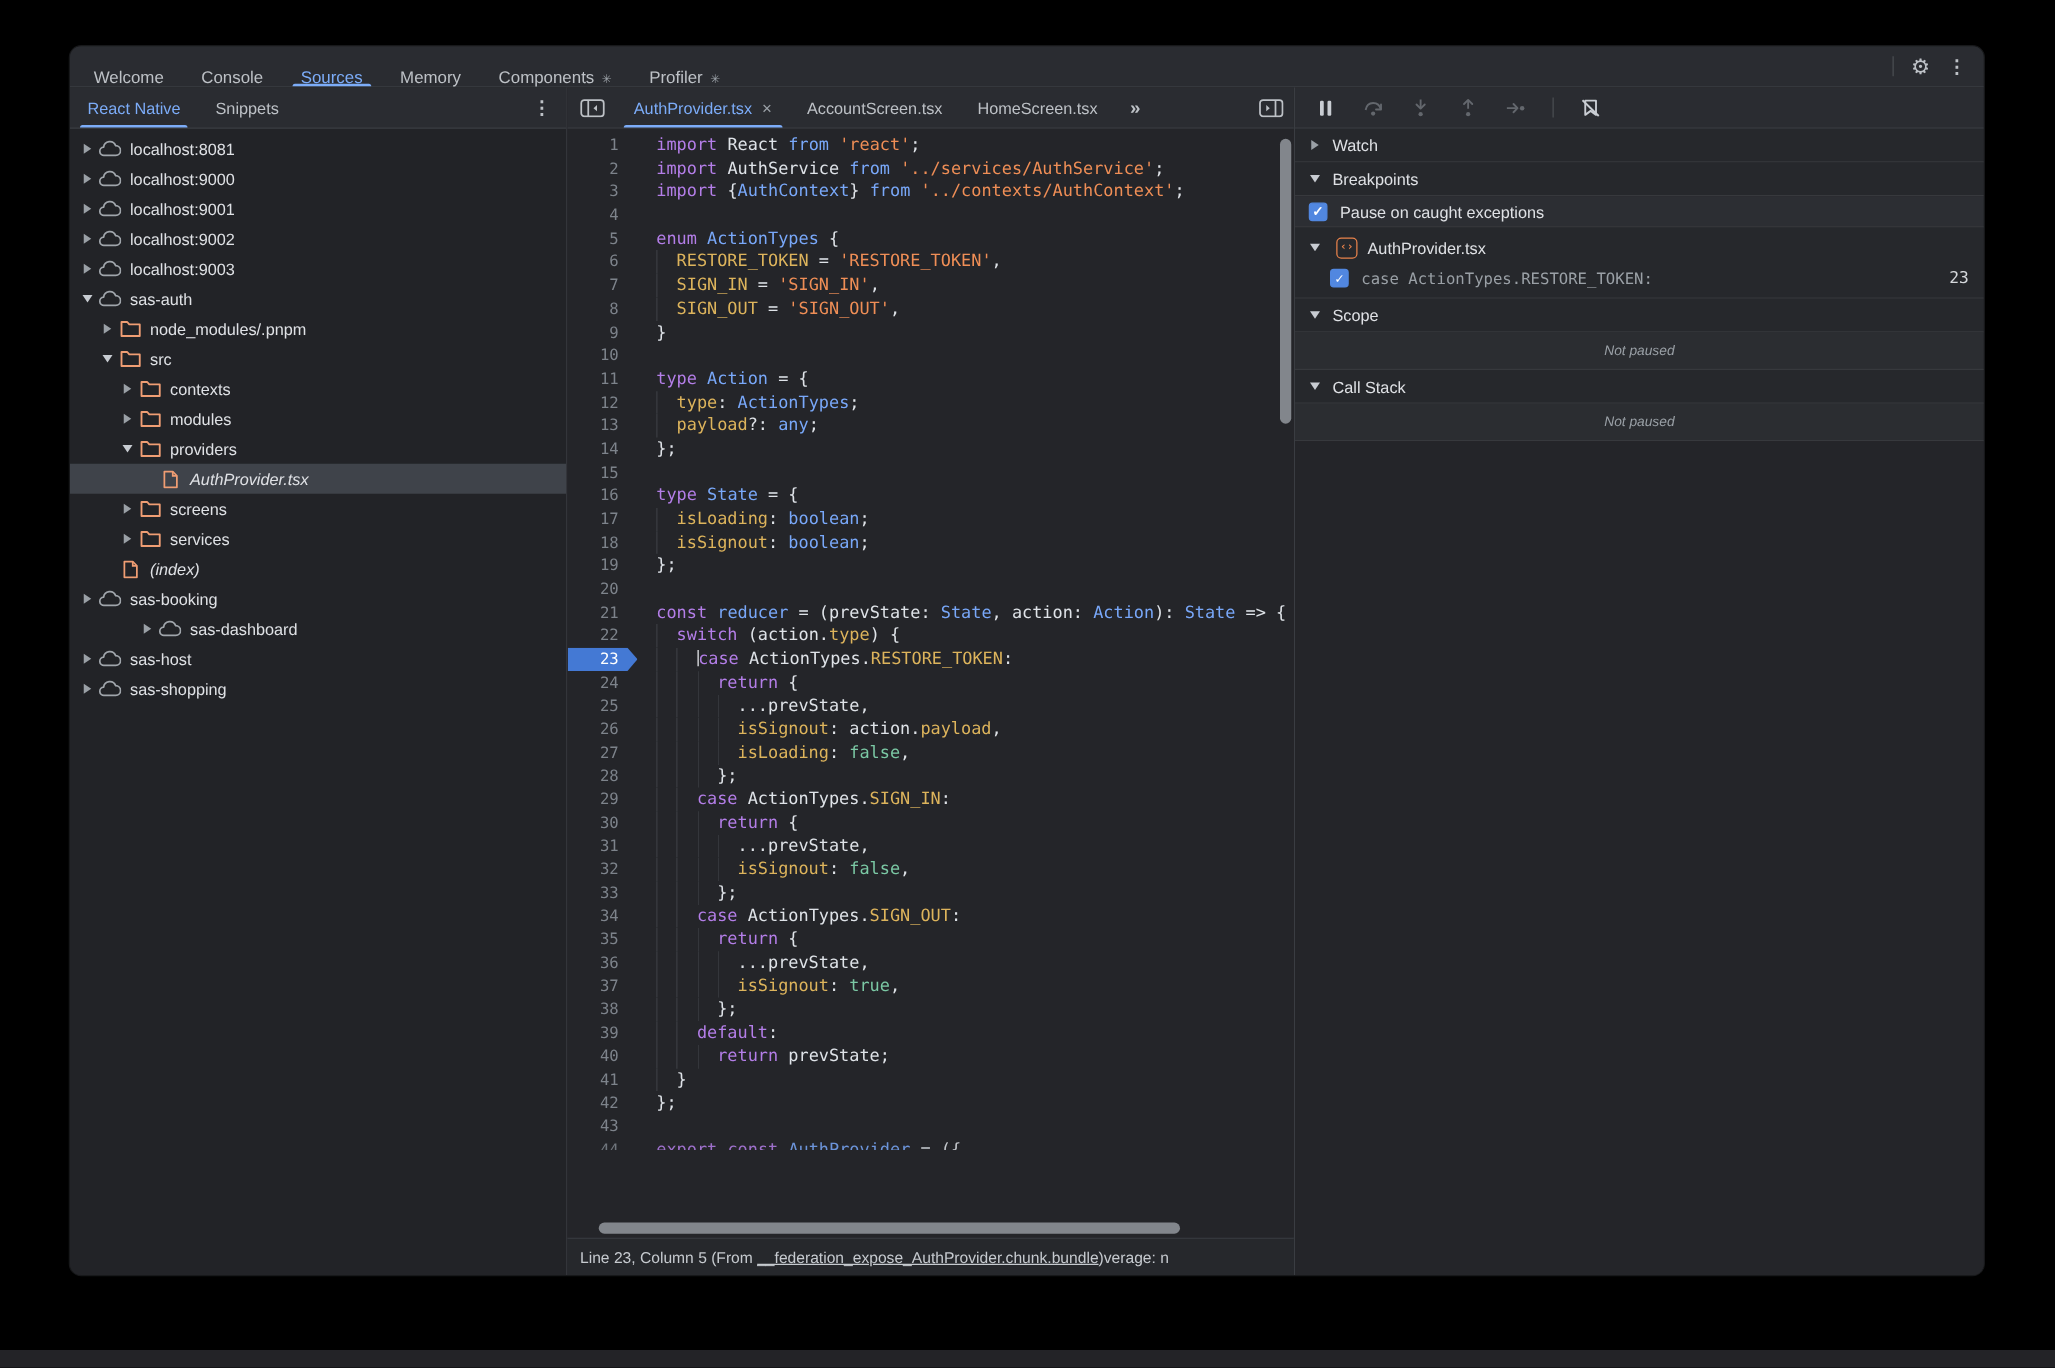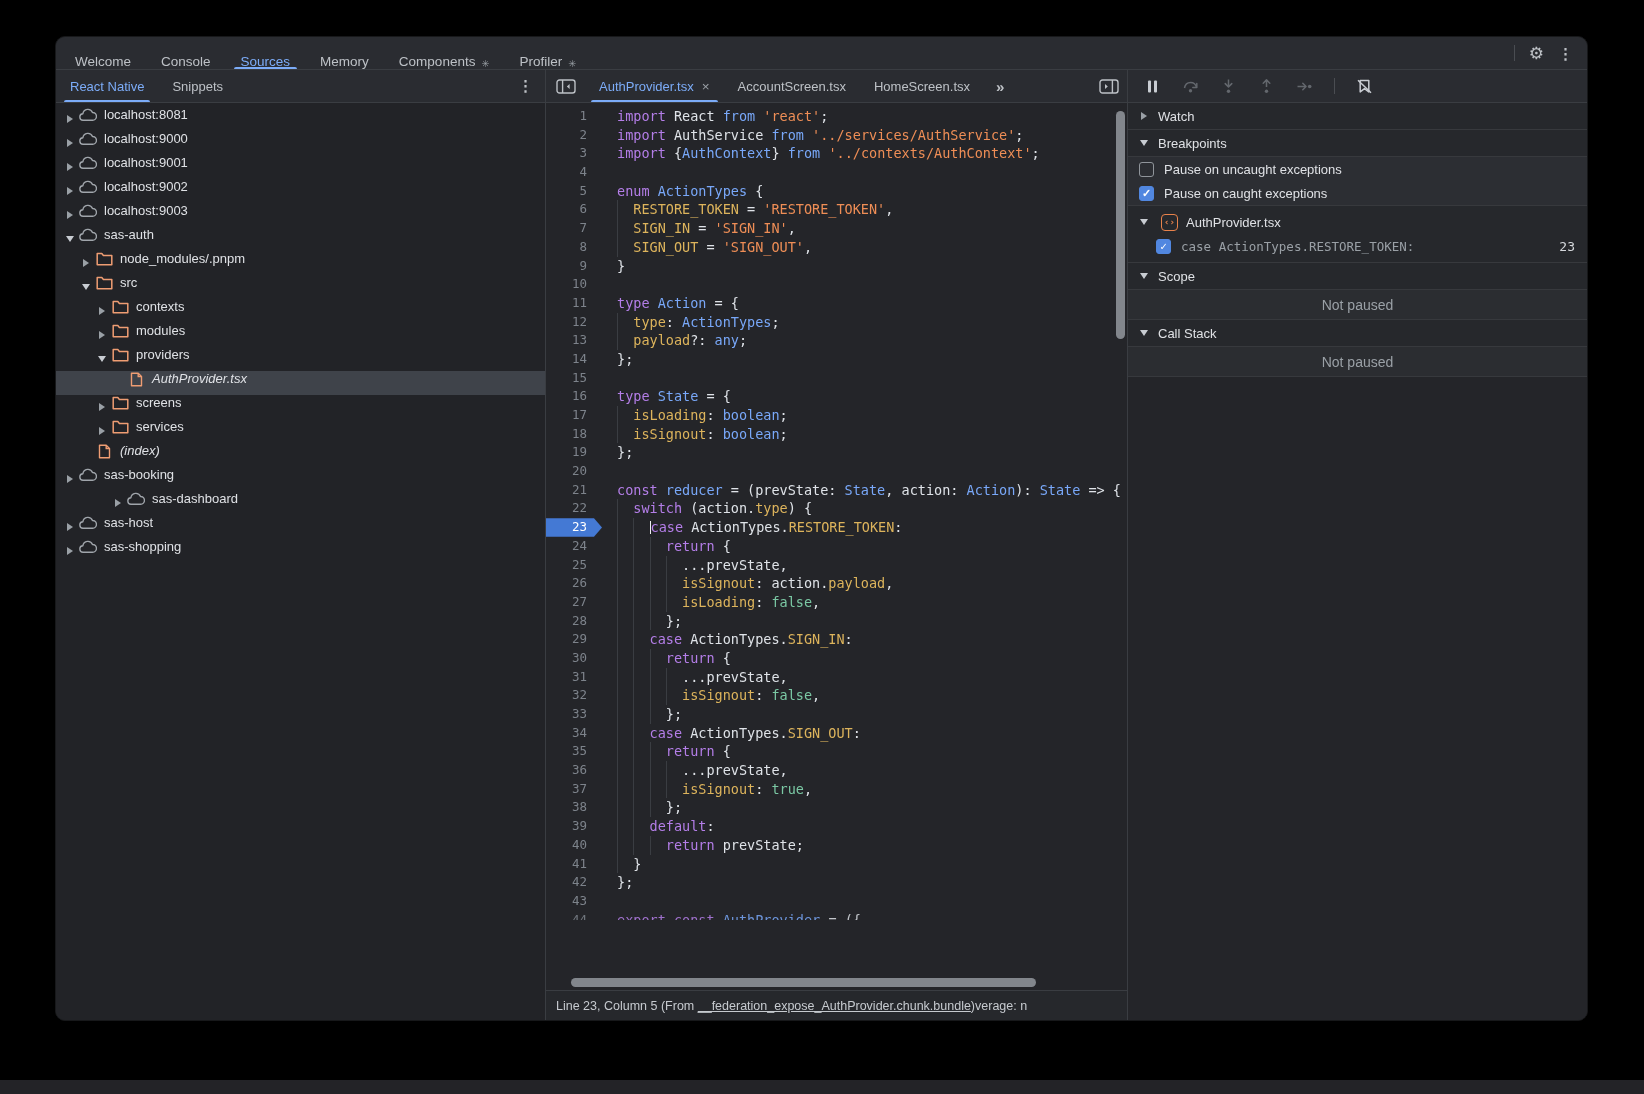--- a/index.html
+++ b/index.html
@@ -41,28 +41,28 @@
   .mtab.active::after{content:"";position:absolute;left:8px;right:8px;bottom:0;height:2.5px;background:var(--blue);border-radius:2px 2px 0 0}
   .mini-ic{font-size:9.5px;color:var(--dim)}
   .maintabs-right{margin-left:auto;display:flex;align-items:center;gap:14px;padding-right:14px}
   .vsep{width:1px;height:16px;background:#4a4d52}
   .gear{color:var(--muted);font-size:17px;line-height:1}
   .kebab{color:var(--muted);font-size:15px;font-weight:700;line-height:1}
 
   .content{flex:1;display:flex;min-height:0}
 
   
-  .nav{width:490px;flex:none;background:var(--tree);border-right:1px solid var(--border);display:flex;flex-direction:column}
+  .nav{width:398px;flex:none;background:var(--tree);border-right:1px solid var(--border);display:flex;flex-direction:column}
   .nav-header{height:33px;flex:none;background:var(--strip);border-bottom:1px solid var(--border);display:flex;align-items:center}
   .ntab{height:100%;display:flex;align-items:center;padding:0 14px;font-size:13px;color:var(--muted);position:relative}
   .ntab.active{color:var(--blue)}
   .ntab.active::after{content:"";position:absolute;left:8px;right:8px;bottom:0;height:2.5px;background:var(--blue);border-radius:2px 2px 0 0}
   .nav-kebab{margin-left:auto;padding-right:12px;color:var(--muted);font-size:15px;font-weight:700}
   .tree{flex:1;padding-top:4px;overflow:hidden}
-  .trow{height:24px;display:flex;font-size:13px;color:var(--text);white-space:nowrap}
+  .trow{height:24px;display:flex;align-items:center;font-size:13px;color:var(--text);white-space:nowrap}
   .trow.selected{background:var(--sel)}
   .tarrow{width:12px;flex:none;display:flex;align-items:center;justify-content:center;margin-right:3px}
   .tarrow.closed::before{content:"";border-left:6px solid var(--dim);border-top:4.5px solid transparent;border-bottom:4.5px solid transparent}
   .tarrow.open::before{content:"";border-top:6px solid #c8ccd2;border-left:4.5px solid transparent;border-right:4.5px solid transparent}
   .ticon{width:18px;height:16px;flex:none;margin-right:7px;display:flex;align-items:center;justify-content:center}
   .ticon svg{display:block}
   .tlbl.italic{font-style:italic}
 
   
   .editor{width:582px;flex:none;background:var(--pane);border-right:1px solid var(--border);display:flex;flex-direction:column;min-width:0}
@@ -109,21 +109,21 @@
   .sec-h .tarrow{margin-right:0}
   .cb-block{background:#2c2e33;border-bottom:1px solid var(--border2)}
   .cb-row{height:24px;display:flex;align-items:center;gap:10px;padding:0 11px;color:var(--text);font-size:13px}
   .cb{width:15px;height:15px;flex:none;border-radius:3px;border:1.5px solid #90959b;display:flex;align-items:center;justify-content:center;color:transparent;font-size:11px;font-weight:700}
   .cb.on{background:#5187e0;border-color:#5187e0;color:#fff}
   .bp-group{background:#26282c;border-bottom:1px solid var(--border2);padding:3px 0 4px}
   .bp-file{height:26px;display:flex;align-items:center;gap:8px;padding:0 10px;color:var(--text);font-size:13px}
   .srcicon{width:17px;height:17px;flex:none;border:1.5px solid #e8824b;border-radius:4px;color:#e8824b;display:flex;align-items:center;justify-content:center;font-size:9px;font-weight:700;font-family:"DejaVu Sans Mono",monospace}
   .bp-entry{height:23px;display:flex;align-items:center;gap:10px;padding:0 12px 0 28px;color:var(--dim);font-family:"DejaVu Sans Mono",monospace;font-size:12.5px}
   .bp-linenum{margin-left:auto;color:#d5d8dc;font-size:13px}
-  .notpaused{height:30px;display:flex;align-items:center;justify-content:center;color:var(--dim);font-size:14px;background:#2b2d31;border-bottom:1px solid var(--border2)}
+  .notpaused{height:30px;display:flex;align-items:center;justify-content:center;color:var(--dim);font-style:italic;font-size:11px;background:#2b2d31;border-bottom:1px solid var(--border2)}
   .dbg-rest{flex:1;background:var(--pane)}
 </style>
 </head>
 <body>
 
 <div class="window">
 
 
   <div class="maintabs">
     <div class="mtabs" id="mtabs">
@@ -476,24 +476,20 @@
         <span>Watch</span>
       </div>
 
       <div class="sec-h">
         <span class="tarrow open"></span>
         <span>Breakpoints</span>
       </div>
 
       <div class="cb-block">
         <div class="cb-row">
-          <span class="cb"></span>
-          <span>Pause on uncaught exceptions</span>
-        </div>
-        <div class="cb-row">
           <span class="cb on">✓</span>
           <span>Pause on caught exceptions</span>
         </div>
       </div>
 
       <div class="bp-group">
         <div class="bp-file">
           <span class="tarrow open"></span>
           <span class="srcicon">‹›</span>
           <span>AuthProvider.tsx</span>

